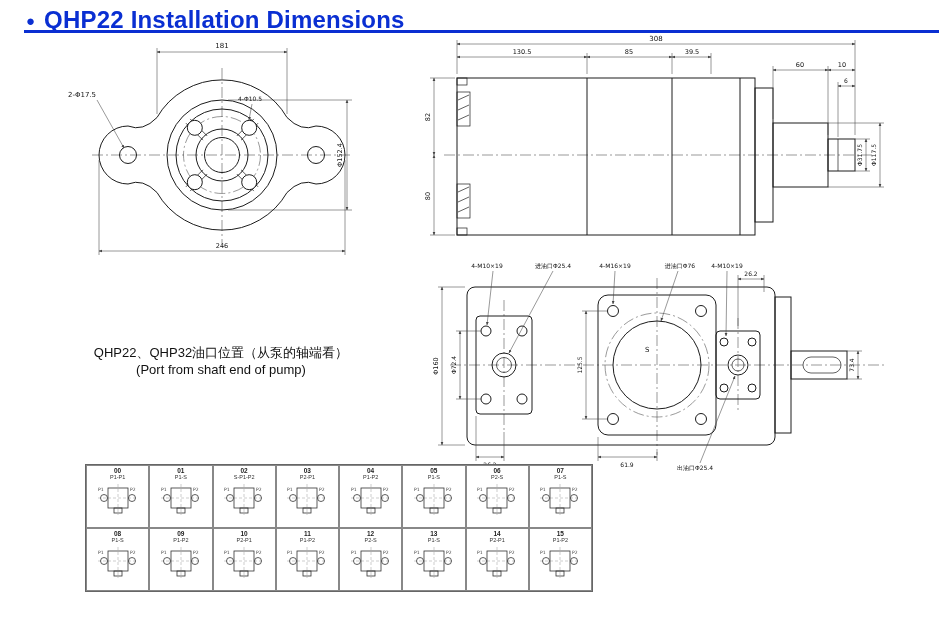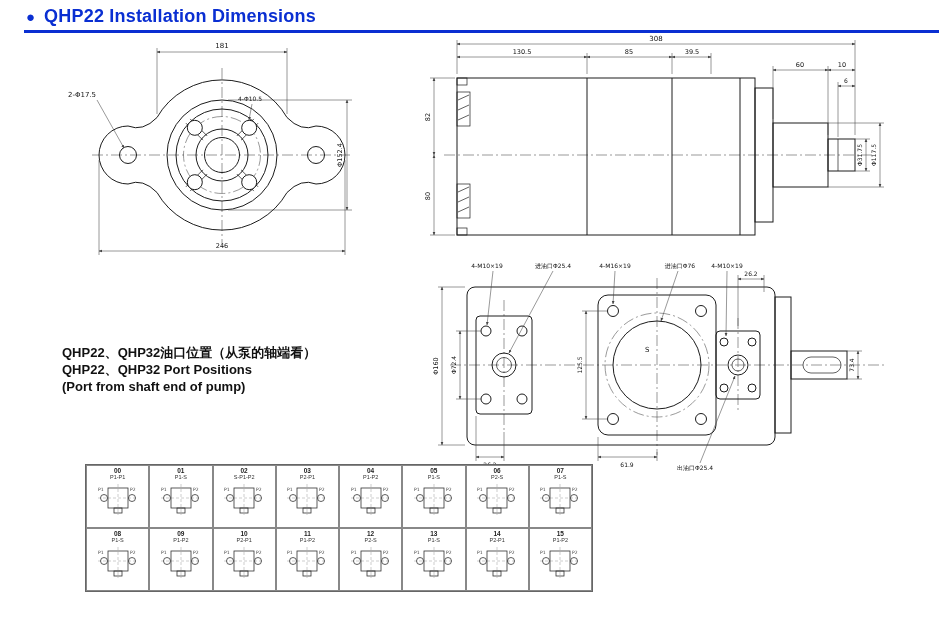--- a/index.html
+++ b/index.html
@@ -1,23 +1,23 @@
 <!DOCTYPE html>
 <html><head>
 <meta charset="utf-8">
 <style>
   *{margin:0;padding:0;box-sizing:border-box}
   html,body{width:939px;height:627px}
   body{background:#fff;font-family:"Liberation Sans","DejaVu Sans",sans-serif;position:relative;overflow:hidden;color:#111}
   .header{position:absolute;left:26px;top:6px;display:flex;align-items:center;gap:9px;z-index:3}
   .bullet{color:#0a2fd2;font-size:15px;line-height:1}
-  .title{color:#0a2fd2;font-size:18px;font-weight:bold;letter-spacing:.2px}
+  .title{color:#0a2fd2;font-size:24px;font-weight:bold;letter-spacing:.2px}
   .rule{position:absolute;left:24px;right:0;top:30px;height:3px;background:#0a2fd2;z-index:3}
   .drawing{position:absolute;left:0;top:0;z-index:1}
-  .caption{position:absolute;left:62px;top:344px;width:318px;text-align:left;font-weight:bold;font-size:13px;line-height:1.32;z-index:2}
+  .caption{position:absolute;left:62px;top:344px;width:318px;text-align:center;font-weight:normal;font-size:13px;line-height:1.32;z-index:2}
   .vgrid{position:absolute;left:85px;top:464px;width:508px;display:grid;grid-template-columns:repeat(8,1fr);border:1px solid #666;background:#fff;z-index:2}
   .vcell{border:1px solid #888;height:63px;display:flex;flex-direction:column;align-items:center;padding-top:1px;background:#fff}
   .vcode{font-size:6.5px;font-weight:bold;color:#222;line-height:1.15}
   .vlab{font-size:5.5px;color:#333;line-height:1.15}
   svg text{font-family:"DejaVu Sans","Liberation Sans",sans-serif;fill:#111}
   .ln{stroke:#1c1c1c;fill:none;stroke-width:1}
   .lnw{stroke:#1c1c1c;fill:#fff;stroke-width:1}
   .lnt{stroke:#1c1c1c;fill:none;stroke-width:.7}
   .cl{stroke:#555;fill:none;stroke-width:.6;stroke-dasharray:11 3 2 3}
   .ext{stroke:#444;fill:none;stroke-width:.55}
@@ -242,21 +242,20 @@
 
     <line class="ext" x1="847" y1="351" x2="862" y2="351"></line>
     <line class="ext" x1="847" y1="379" x2="862" y2="379"></line>
     <line class="dim" x1="858" y1="351" x2="858" y2="379"></line>
     <text class="t6" text-anchor="middle" transform="rotate(-90 854 365)" x="854" y="365">73.4</text>
   </g>
 </svg>
 
 <div class="caption">
   <div>QHP22、QHP32油口位置（从泵的轴端看）</div>
-  <div>QHP22、QHP32 Port Positions</div>
   <div>(Port from shaft end of pump)</div>
 </div>
 
 <div class="vgrid">
   <div class="vcell">
     <div class="vcode">00</div>
     <div class="vlab">P1-P1</div>
     <svg class="vsym" width="44" height="38" viewBox="0 0 44 36">
         <line class="vcl" x1="2" y1="16" x2="42" y2="16"></line>
         <line class="vcl" x1="22" y1="2" x2="22" y2="33"></line>

